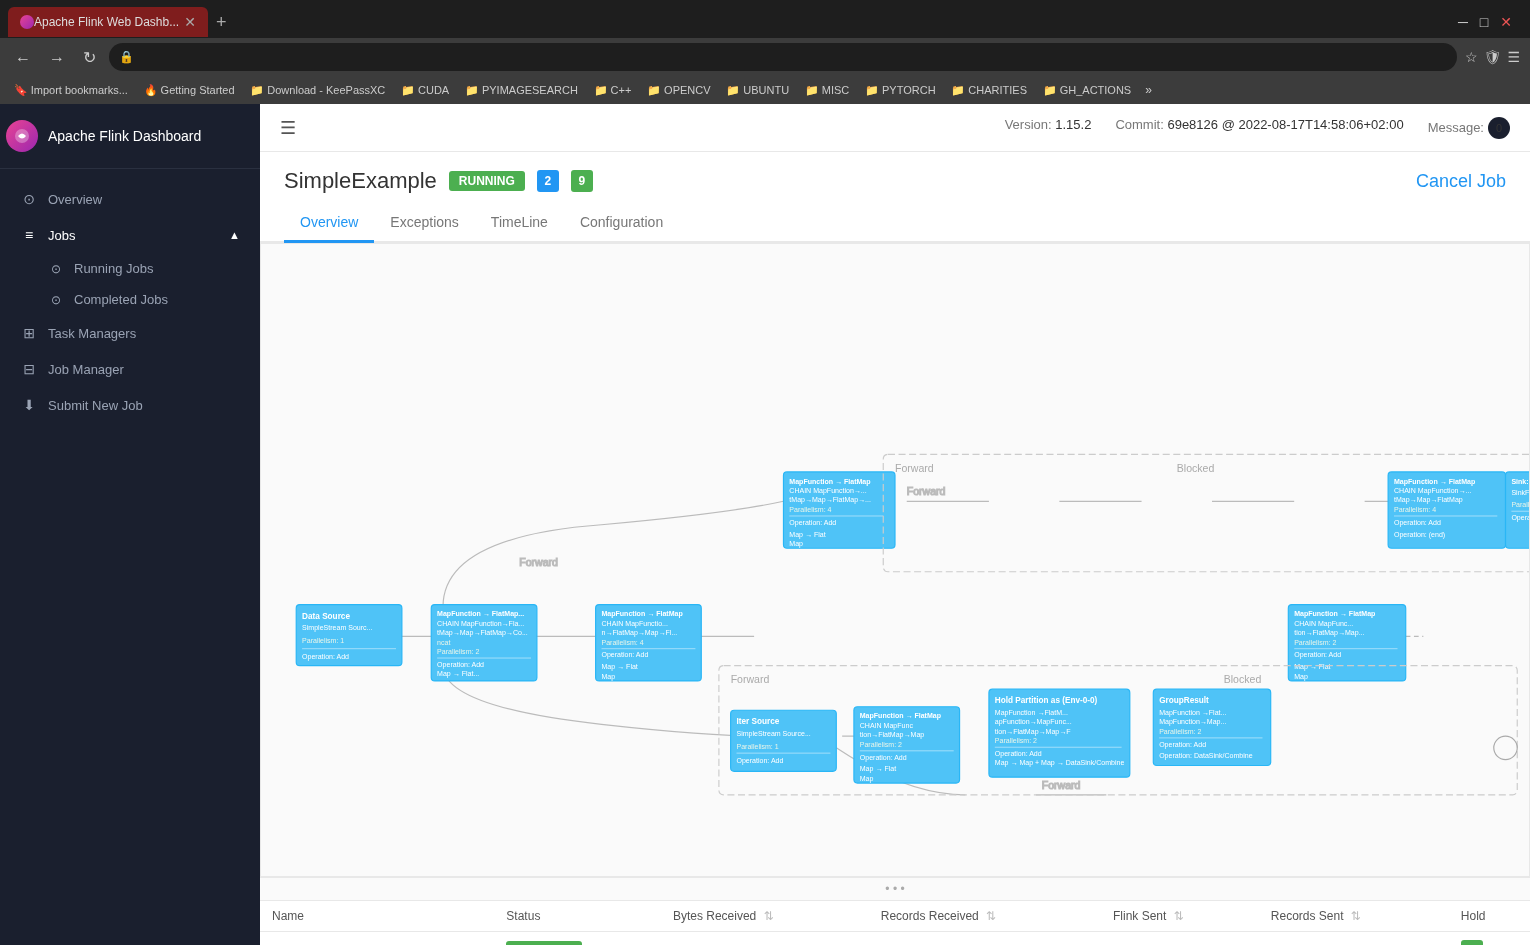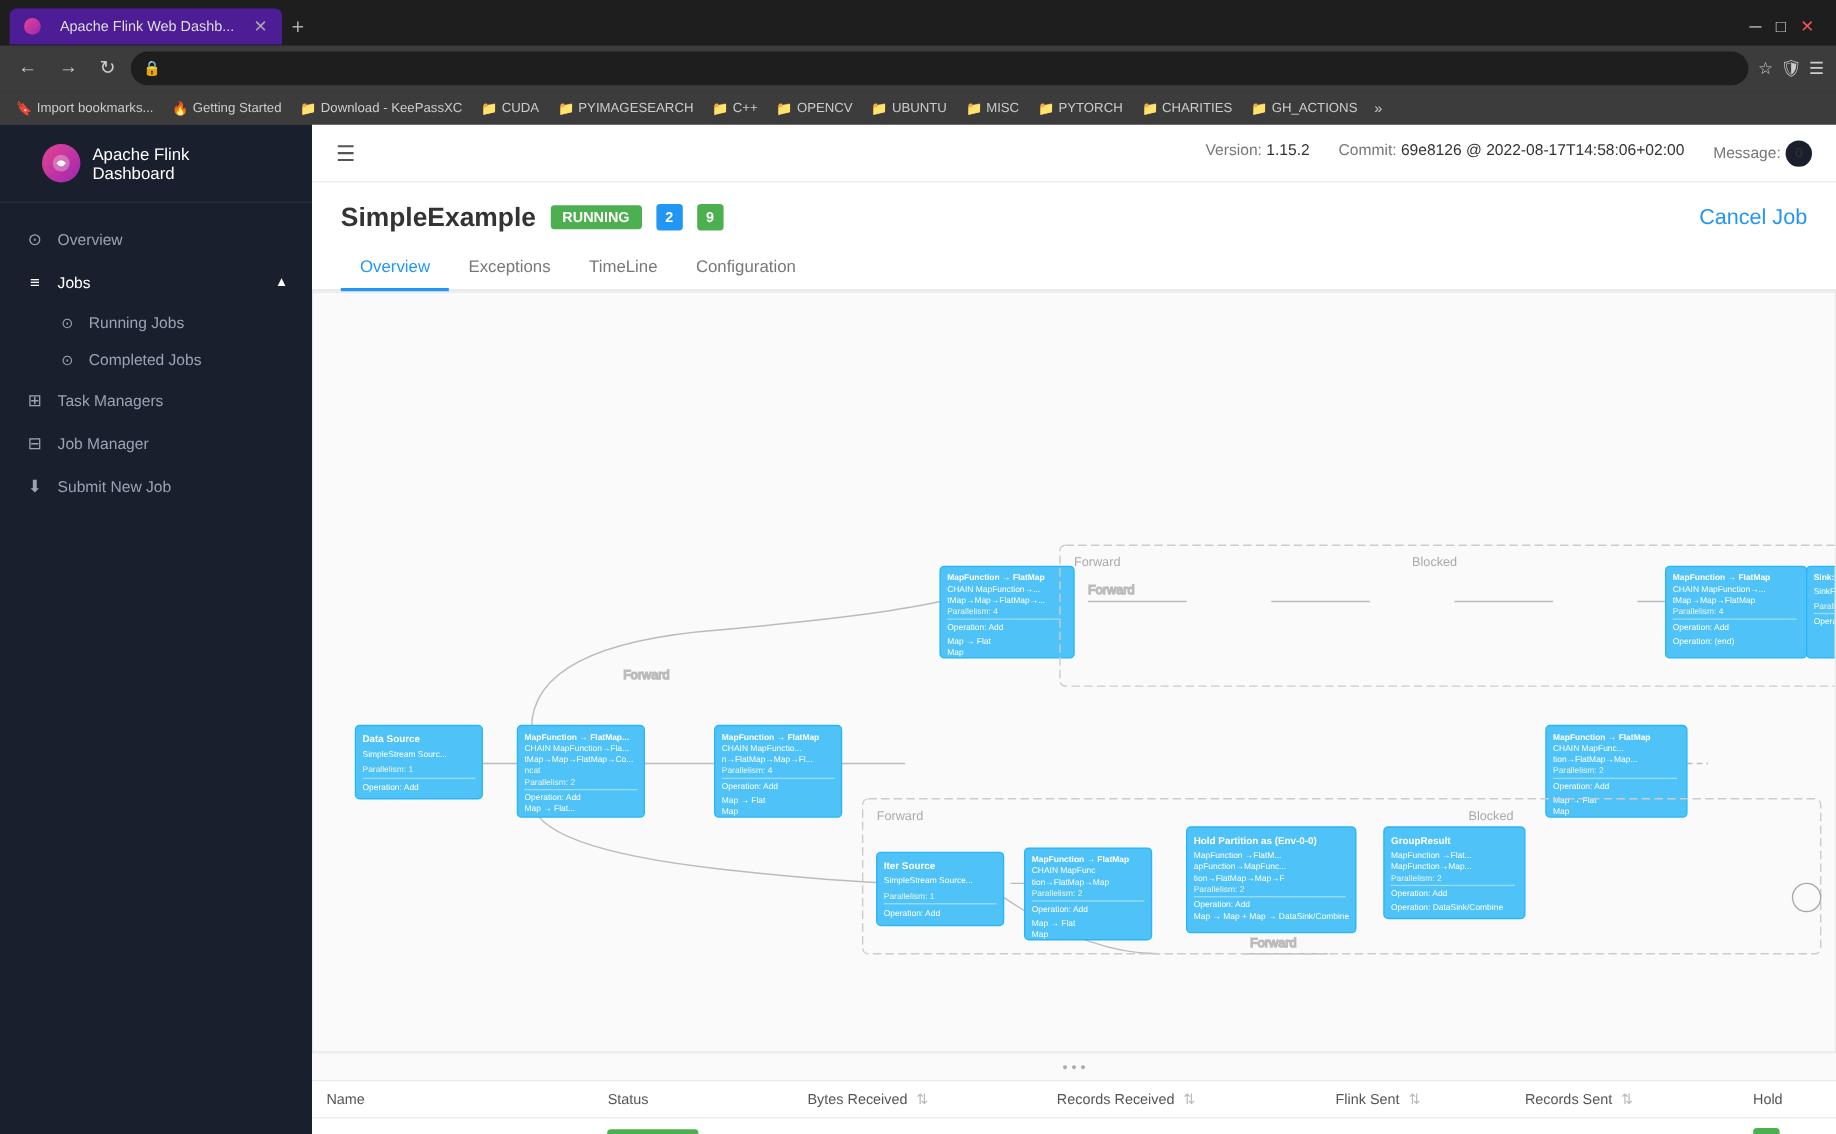--- a/index.html
+++ b/index.html
@@ -1,21 +1,21 @@
 <!DOCTYPE html>
 <html><head>
   <meta charset="utf-8">
   <style>
     * { box-sizing: border-box; margin: 0; padding: 0; }
     body { font-family: 'Segoe UI', Arial, sans-serif; font-size: 13px; background: #f5f5f5; overflow: hidden; }
 
     
     .browser-chrome { background: #2b2b2b; width: 1530px; }
     .browser-tab-bar { display: flex; align-items: center; padding: 6px 8px 0; background: #1e1e1e; height: 38px; }
-    .browser-tab { display: flex; align-items: center; background: #4c1d95; border-radius: 6px 6px 0 0; padding: 6px 12px; gap: 16px; min-width: 200px; height: 30px; }
+    .browser-tab { display: flex; align-items: center; background: #7f1d1d; border-radius: 6px 6px 0 0; padding: 6px 12px; gap: 0; min-width: 200px; height: 30px; }
     .browser-tab .favicon { width: 14px; height: 14px; background: #e55; border-radius: 50%; flex-shrink: 0; }
     .browser-tab .tab-title { font-size: 12px; color: #ddd; white-space: nowrap; overflow: hidden; text-overflow: ellipsis; max-width: 160px; }
     .browser-tab .close-btn { color: #aaa; font-size: 14px; cursor: pointer; margin-left: auto; }
     .new-tab-btn { background: none; border: none; color: #aaa; font-size: 18px; cursor: pointer; padding: 4px 8px; }
     .browser-toolbar { display: flex; align-items: center; padding: 5px 10px; gap: 8px; background: #3c3c3c; height: 38px; }
     .nav-btn { background: none; border: none; color: #ccc; font-size: 16px; cursor: pointer; padding: 2px 5px; }
     .address-bar { flex: 1; display: flex; align-items: center; background: #1e1e1e; border-radius: 20px; padding: 3px 10px; gap: 6px; height: 28px; }
     .address-bar .lock-icon { color: #aaa; font-size: 12px; }
     .address-bar input { background: none; border: none; color: #ddd; font-size: 12px; flex: 1; outline: none; }
     .toolbar-actions { display: flex; gap: 6px; }
@@ -26,21 +26,21 @@
     .bookmark-item { display: flex; align-items: center; gap: 3px; padding: 2px 6px; border-radius: 3px; cursor: pointer; white-space: nowrap; }
     .bookmark-item .bk-icon { font-size: 11px; }
     .bookmark-item .bk-label { font-size: 11px; color: #ccc; text-align: center; }
     .bookmarks-more { color: #ccc; font-size: 12px; cursor: pointer; padding: 2px 4px; }
 
     
     .app-container { display: flex; width: 1530px; height: 867px; }
 
     
     .sidebar { width: 260px; background: #1a1f2e; color: #ccc; display: flex; flex-direction: column; flex-shrink: 0; }
-    .sidebar-header { display: flex; align-items: center; gap: 10px; padding: 16px 35px; border-bottom: 1px solid #2a3040; }
+    .sidebar-header { display: flex; align-items: center; gap: 10px; padding: 16px 6px; border-bottom: 1px solid #2a3040; }
     .sidebar-logo { width: 32px; height: 32px; background: linear-gradient(135deg, #e84393, #9c27b0); border-radius: 50%; display: flex; align-items: center; justify-content: center; color: white; font-size: 14px; flex-shrink: 0; }
     .sidebar-title { font-size: 14px; color: #fff; font-weight: 500; }
     .sidebar-nav { padding: 12px 0; }
     .nav-item { display: flex; align-items: center; gap: 10px; padding: 10px 20px; cursor: pointer; color: #9aa3b4; font-size: 13px; }
     .nav-item.active { color: #fff; }
     .nav-item .nav-icon { font-size: 14px; width: 18px; text-align: center; }
     .nav-item .expand-icon { margin-left: auto; font-size: 11px; }
     .nav-sub { padding-left: 0; }
     .nav-sub-item { display: flex; align-items: center; gap: 10px; padding: 8px 20px 8px 48px; cursor: pointer; color: #9aa3b4; font-size: 13px; }
     .nav-sub-item .sub-icon { font-size: 12px; width: 16px; text-align: center; }
@@ -52,21 +52,21 @@
     .top-bar { display: flex; align-items: center; padding: 0 20px; height: 48px; background: #fff; border-bottom: 1px solid #e8e8e8; gap: 20px; }
     .top-bar-menu { color: #555; font-size: 18px; cursor: pointer; }
     .top-bar-info { display: flex; gap: 24px; margin-left: auto; font-size: 13px; color: #555; }
     .top-bar-info span { color: #333; }
     .top-bar-info .label { color: #777; }
     .message-badge { width: 22px; height: 22px; background: #1a1f2e; border-radius: 50%; display: flex; align-items: center; justify-content: center; color: #fff; font-size: 11px; }
 
     
     .job-header { padding: 16px 24px 0; }
     .job-title-row { display: flex; align-items: center; gap: 12px; margin-bottom: 10px; }
-    .job-name { font-size: 22px; font-weight: 700; color: #333; }
+    .job-name { font-size: 22px; font-weight: 400; color: #333; }
     .status-badge { padding: 3px 10px; border-radius: 3px; font-size: 12px; font-weight: bold; color: #fff; }
     .status-running { background: #4caf50; }
     .number-badge { width: 22px; height: 22px; border-radius: 3px; display: flex; align-items: center; justify-content: center; font-size: 12px; font-weight: bold; color: #fff; }
     .badge-blue { background: #2196f3; }
     .badge-green { background: #4caf50; }
     .job-meta { display: flex; align-items: center; gap: 30px; font-size: 13px; color: #555; margin-bottom: 12px; }
     .job-meta .meta-key { color: #777; }
     .job-meta .meta-val { color: #333; font-weight: 500; margin-left: 4px; }
     .cancel-job-btn { margin-left: auto; color: #2196f3; font-size: 18px; cursor: pointer; font-weight: 400; }
 

